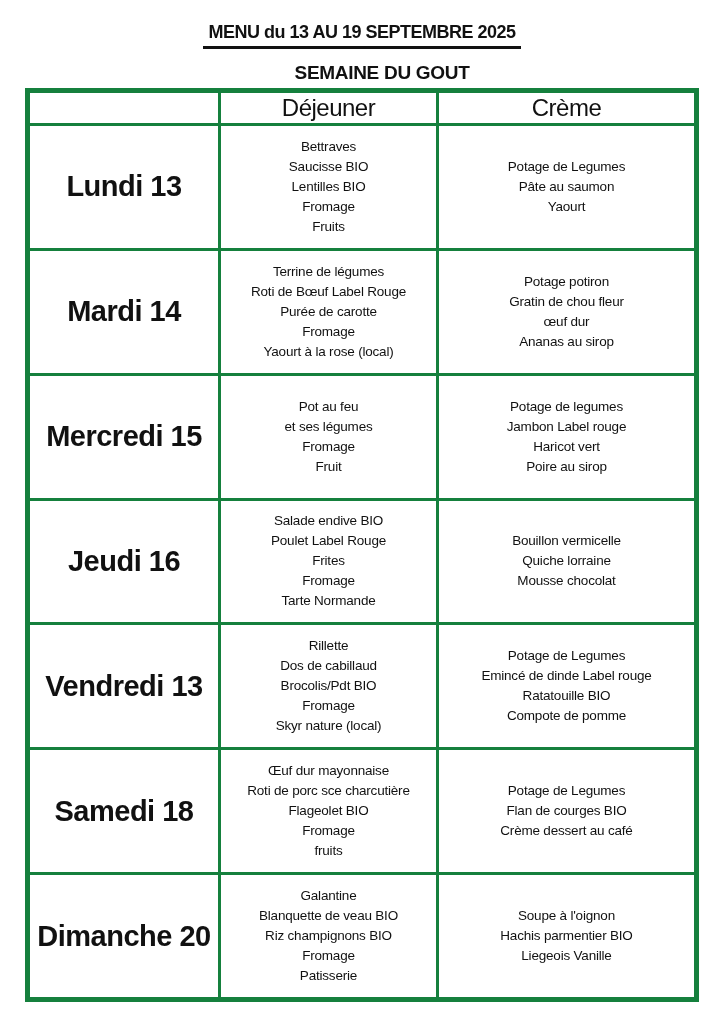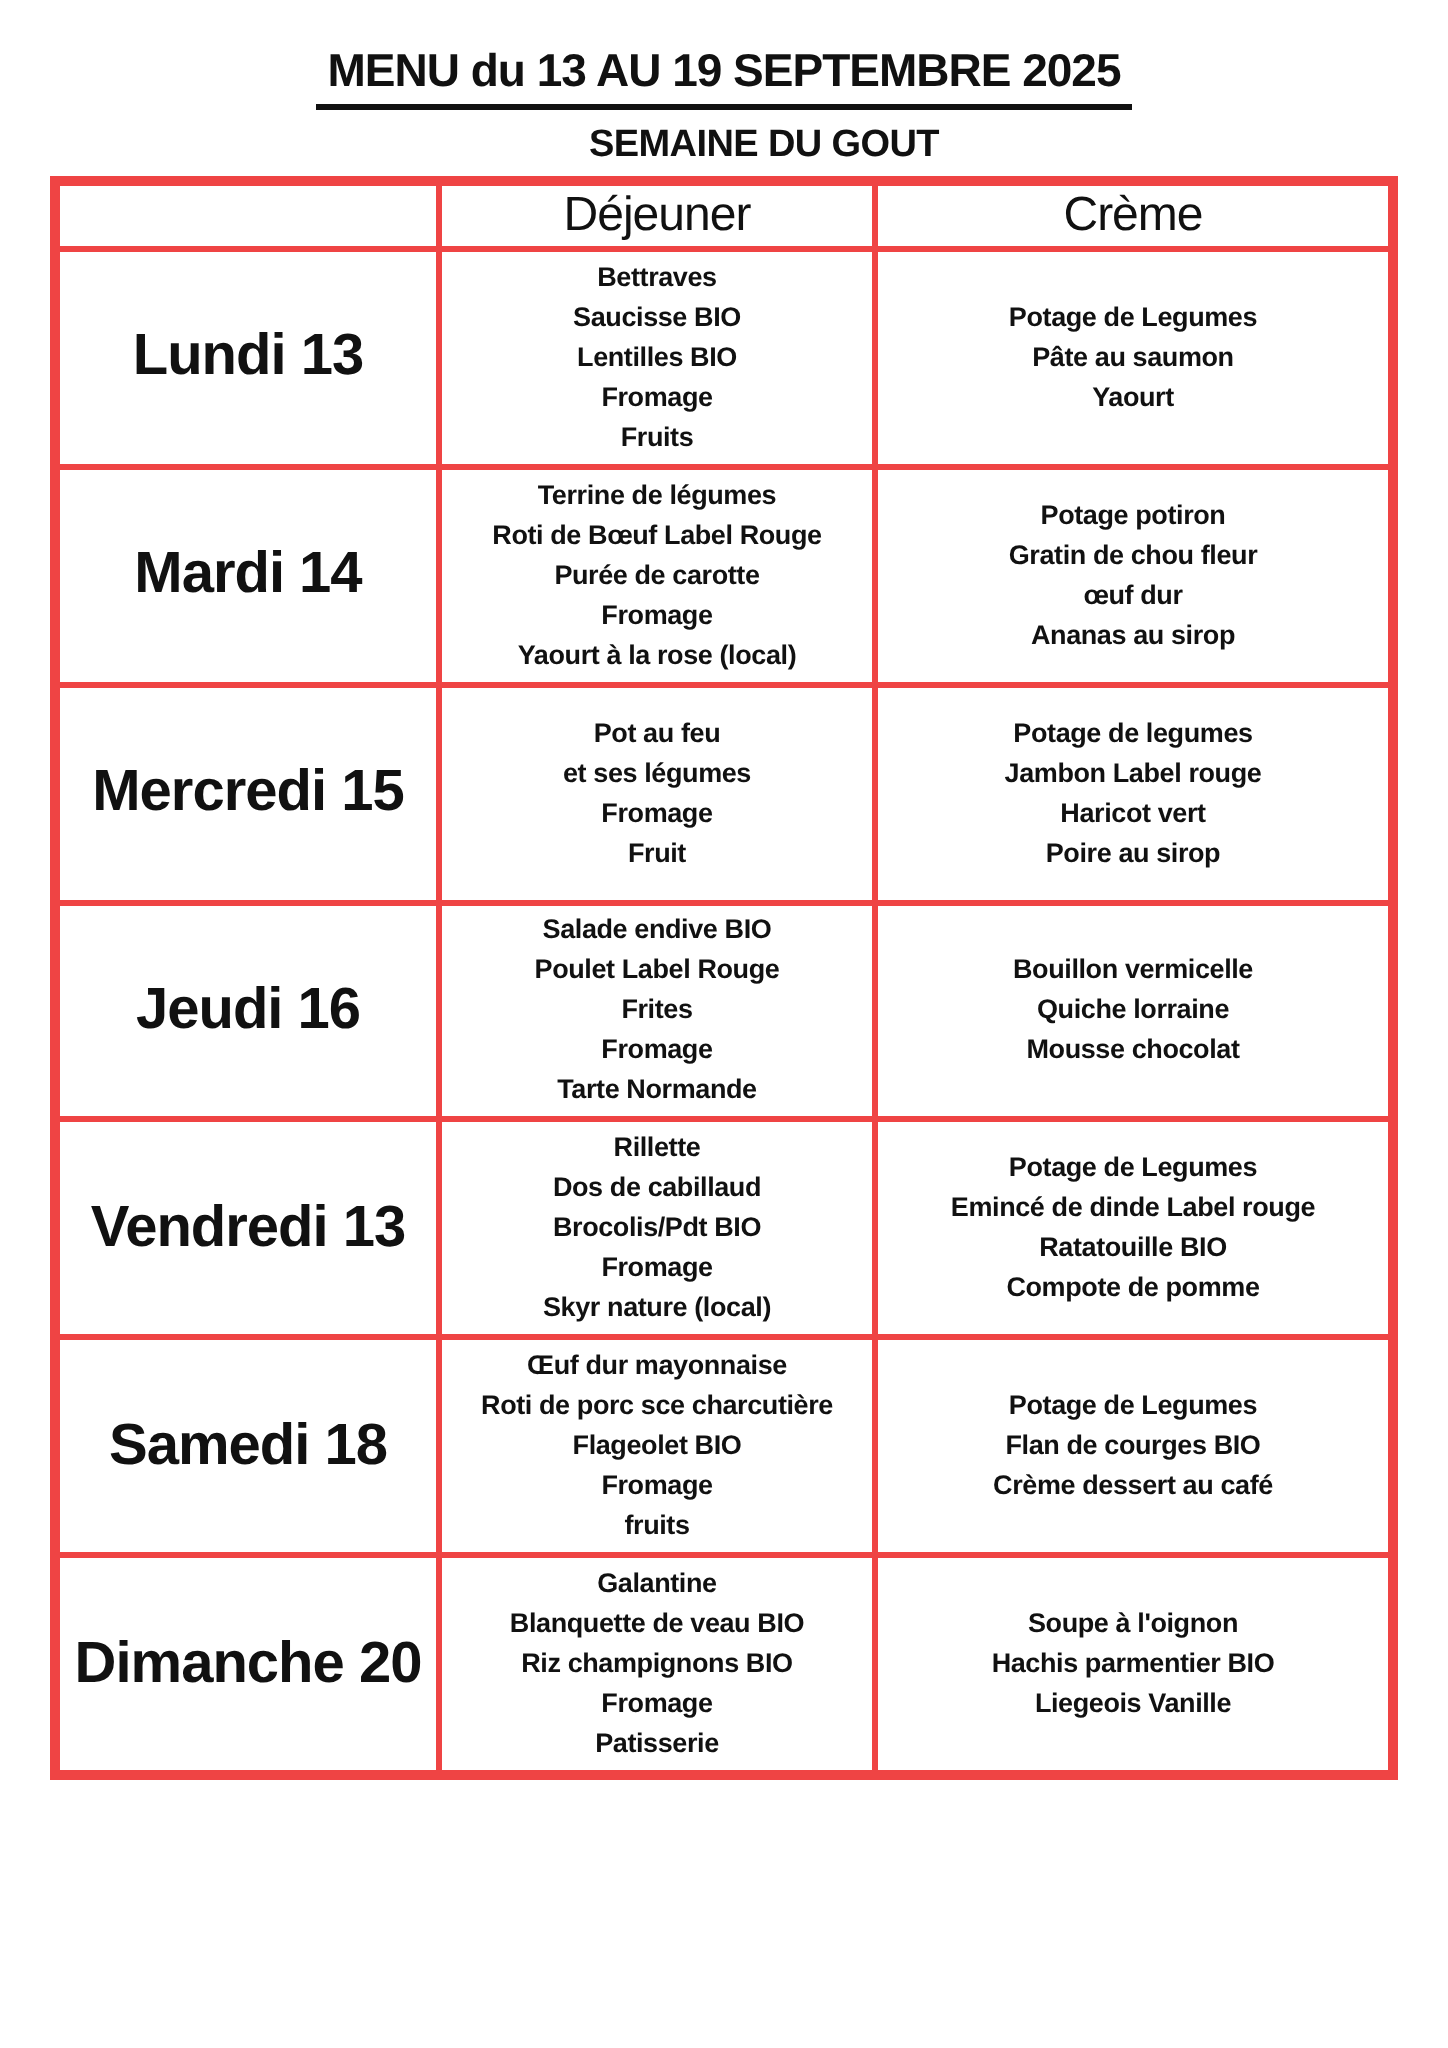--- a/index.html
+++ b/index.html
@@ -14,21 +14,21 @@
     font-family: "Liberation Sans", sans-serif;
     color: #111111;
     overflow: hidden;
   }
   .doc-title {
     position: absolute;
     top: 22px;
     left: 0;
     width: 724px;
     text-align: center;
-    font-size: 23px;
+    font-size: 18px;
     font-weight: 700;
     letter-spacing: -0.5px;
   }
   .doc-title .underlined {
     display: inline-block;
     border-bottom: 3px solid #111111;
     padding: 0 6px 3px 6px;
   }
   .doc-subtitle {
     position: absolute;
@@ -39,23 +39,23 @@
     font-size: 19px;
     font-weight: 700;
     letter-spacing: -0.3px;
     padding-left: 20px;
   }
   .menu-table {
     position: absolute;
     top: 88px;
     left: 25px;
     width: 674px;
-    height: 802px;
+    height: 914px;
     box-sizing: border-box;
-    background: #ef4444;           
+    background: #15803d;           
     padding: 5px;                  
     display: grid;
     grid-template-columns: 188px 215px 1fr;
     grid-template-rows: 30px repeat(7, 1fr);
     gap: 3px;                      
   }
   .row { display: contents; }
   .cell {
     background: #ffffff;
     display: flex;
@@ -71,21 +71,21 @@
     letter-spacing: -0.5px;
     line-height: 1;
   }
   .day-cell {
     font-size: 29px;
     font-weight: 700;
     letter-spacing: -0.5px;
   }
   .items {
     font-size: 13.5px;
-    font-weight: 700;
+    font-weight: 400;
     line-height: 20px;
     letter-spacing: -0.2px;
     white-space: pre-line;
   }
 </style>
 </head>
 <body>
 
 <div class="doc-title">
   <span class="underlined">MENU du 13 AU 19 SEPTEMBRE 2025</span>

